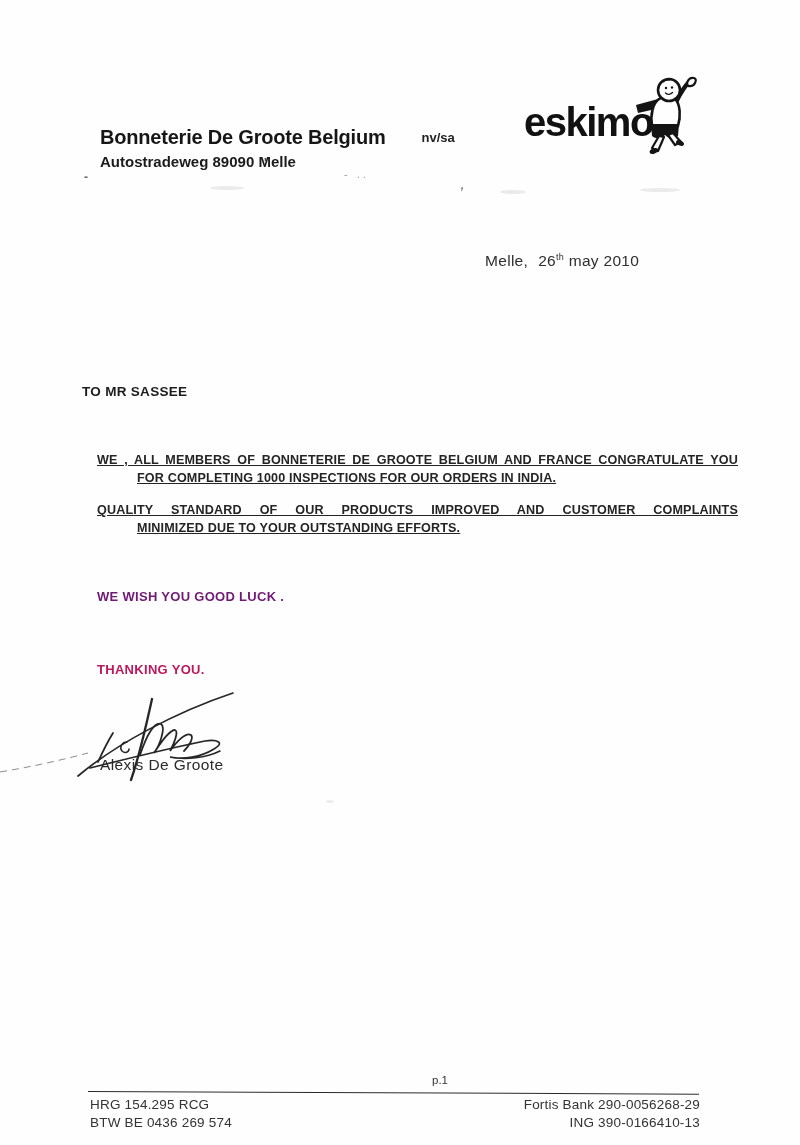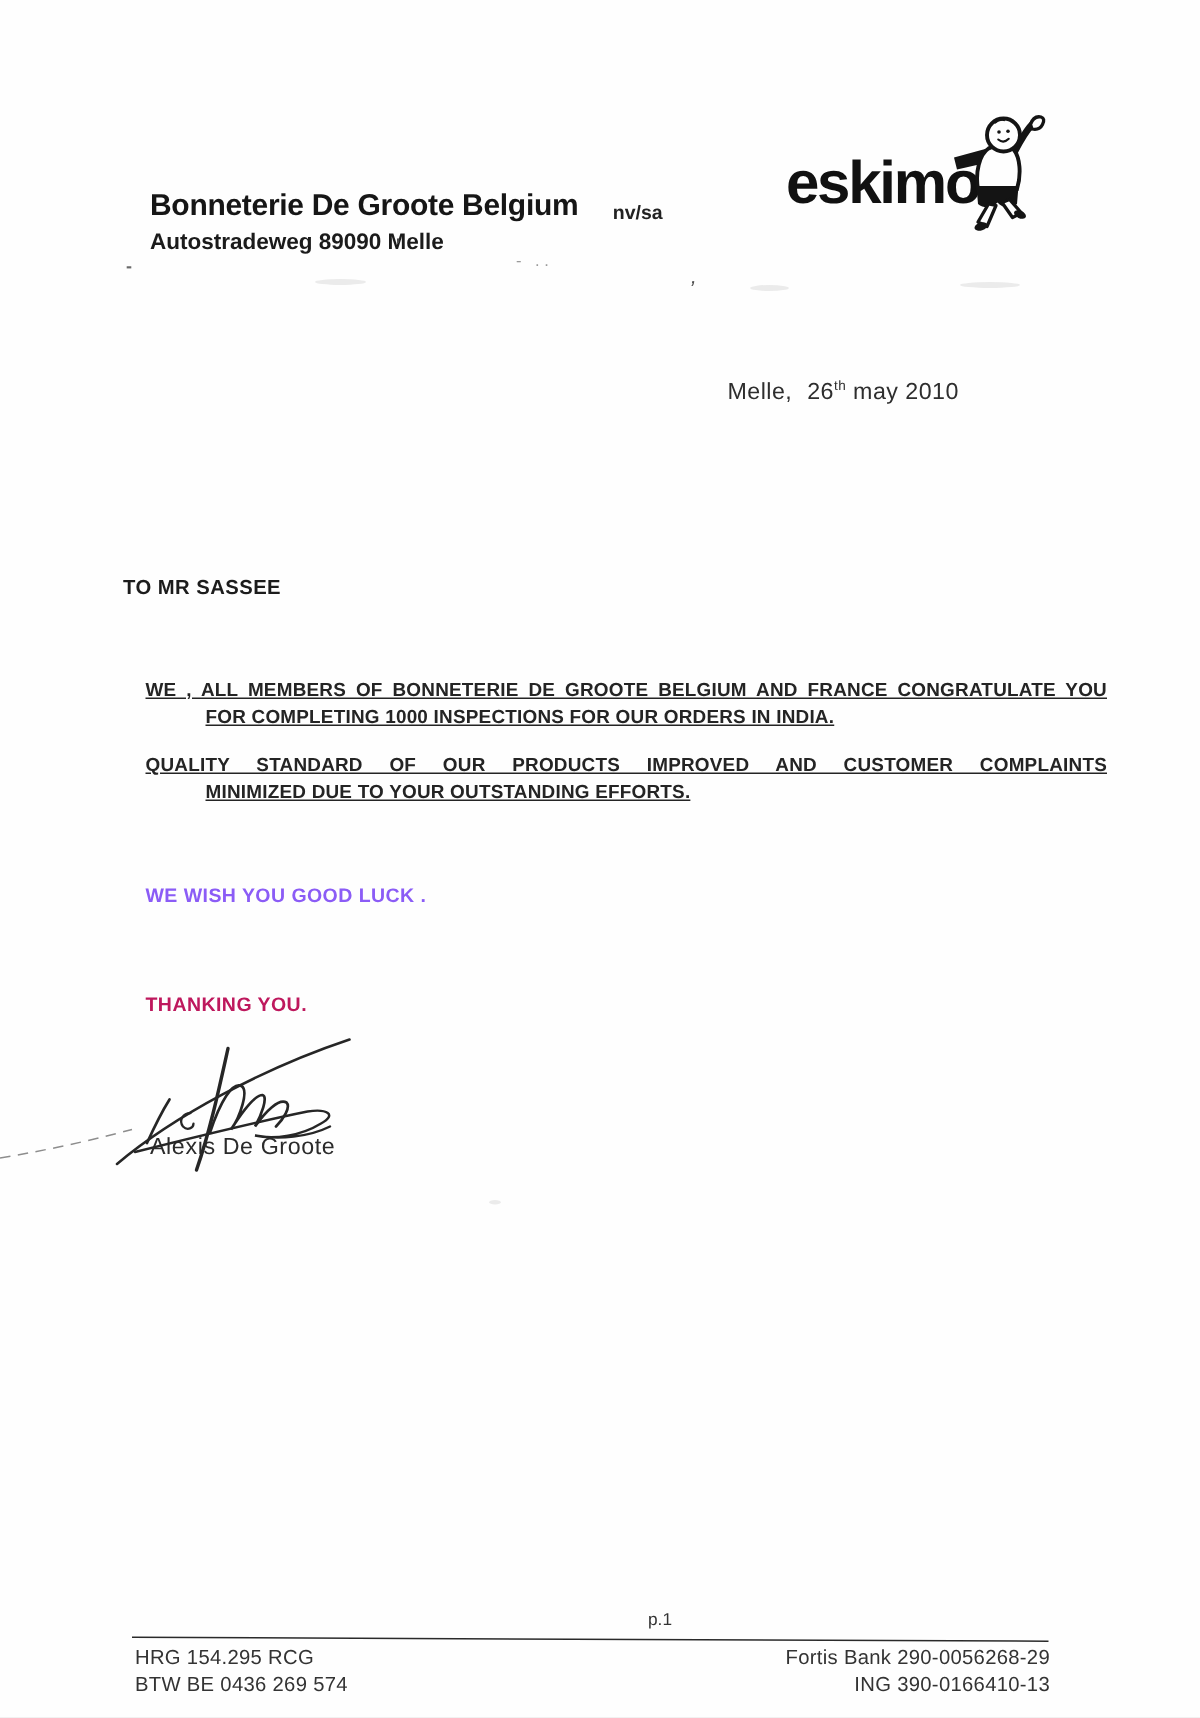--- a/index.html
+++ b/index.html
@@ -7,40 +7,40 @@
     position:relative;
     width:800px;height:1145px;
     margin:0 auto;
     background:#fefefe;
     font-family:"Liberation Sans","DejaVu Sans",sans-serif;
     color:#1f1f1f;
     overflow:hidden;
   }
   
   .company-block{position:absolute;left:100px;top:126px;}
-  .company-line{display:flex;align-items:flex-end;}
+  .company-line{display:flex;align-items:center;gap:28px;}
   .company-name{font-size:20px;font-weight:700;letter-spacing:-0.2px;color:#161616;}
-  .company-suffix{font-size:13px;font-weight:700;margin-left:23px;color:#222;}
+  .company-suffix{font-size:13px;font-weight:700;margin-left:8px;color:#222;}
   .company-address{margin-top:4px;font-size:15px;font-weight:700;color:#1b1b1b;display:flex;}
   .addr-city{}
   .logo{position:absolute;left:524px;top:74px;width:180px;height:86px;}
   .logo-text{position:absolute;left:0;top:26px;font-size:40px;font-weight:700;letter-spacing:-1.5px;color:#111;}
   .mascot{position:absolute;left:108px;top:0;}
   
   .date-line{position:absolute;left:485px;top:252px;font-size:15.5px;color:#2e2e2e;letter-spacing:0.3px;}
   .date-line .day{margin-left:10px;}
   .date-line sup{font-size:9px;}
   
   .recipient{position:absolute;left:82px;top:384px;font-size:13.5px;font-weight:700;letter-spacing:0.3px;color:#1c1c1c;}
   .para{position:absolute;left:97px;width:641px;font-size:12.6px;font-weight:700;line-height:17.5px;color:#242424;letter-spacing:0.15px;text-decoration:underline;}
   .para-1{top:452px;}
   .para-2{top:502px;}
   .line-stretch{text-align:justify;text-align-last:justify;}
   .line-left{text-align:left;padding-left:40px;}
-  .wish-line{position:absolute;left:97px;top:589px;font-size:13px;font-weight:700;letter-spacing:0.3px;color:#8b5cf6;}
+  .wish-line{position:absolute;left:97px;top:589px;font-size:13px;font-weight:700;letter-spacing:0.3px;color:#701a75;}
   .closing-line{position:absolute;left:97px;top:662px;font-size:13px;font-weight:700;letter-spacing:0.3px;color:#be185d;}
   .signature{position:absolute;left:0;top:678px;width:260px;height:112px;z-index:3;pointer-events:none;}
   .signatory{position:absolute;left:100px;top:756px;font-size:15.5px;color:#2b2b2b;letter-spacing:0.4px;z-index:2;}
   
   .page-number{position:absolute;left:384px;top:1074px;font-size:11.5px;color:#333;padding-left:48px;}
   .footer-divider{position:absolute;left:88px;top:1091px;width:611px;border-top:1.4px solid #2a2a2a;transform:rotate(0.25deg);transform-origin:left center;}
   .footer-left{position:absolute;left:90px;top:1096px;font-size:13.5px;color:#333;line-height:17.5px;letter-spacing:0.2px;}
   .footer-right{position:absolute;right:100px;top:1096px;font-size:13.5px;color:#333;line-height:17.5px;text-align:right;letter-spacing:0.2px;}
   
   .artifact{position:absolute;color:#555;pointer-events:none;}

